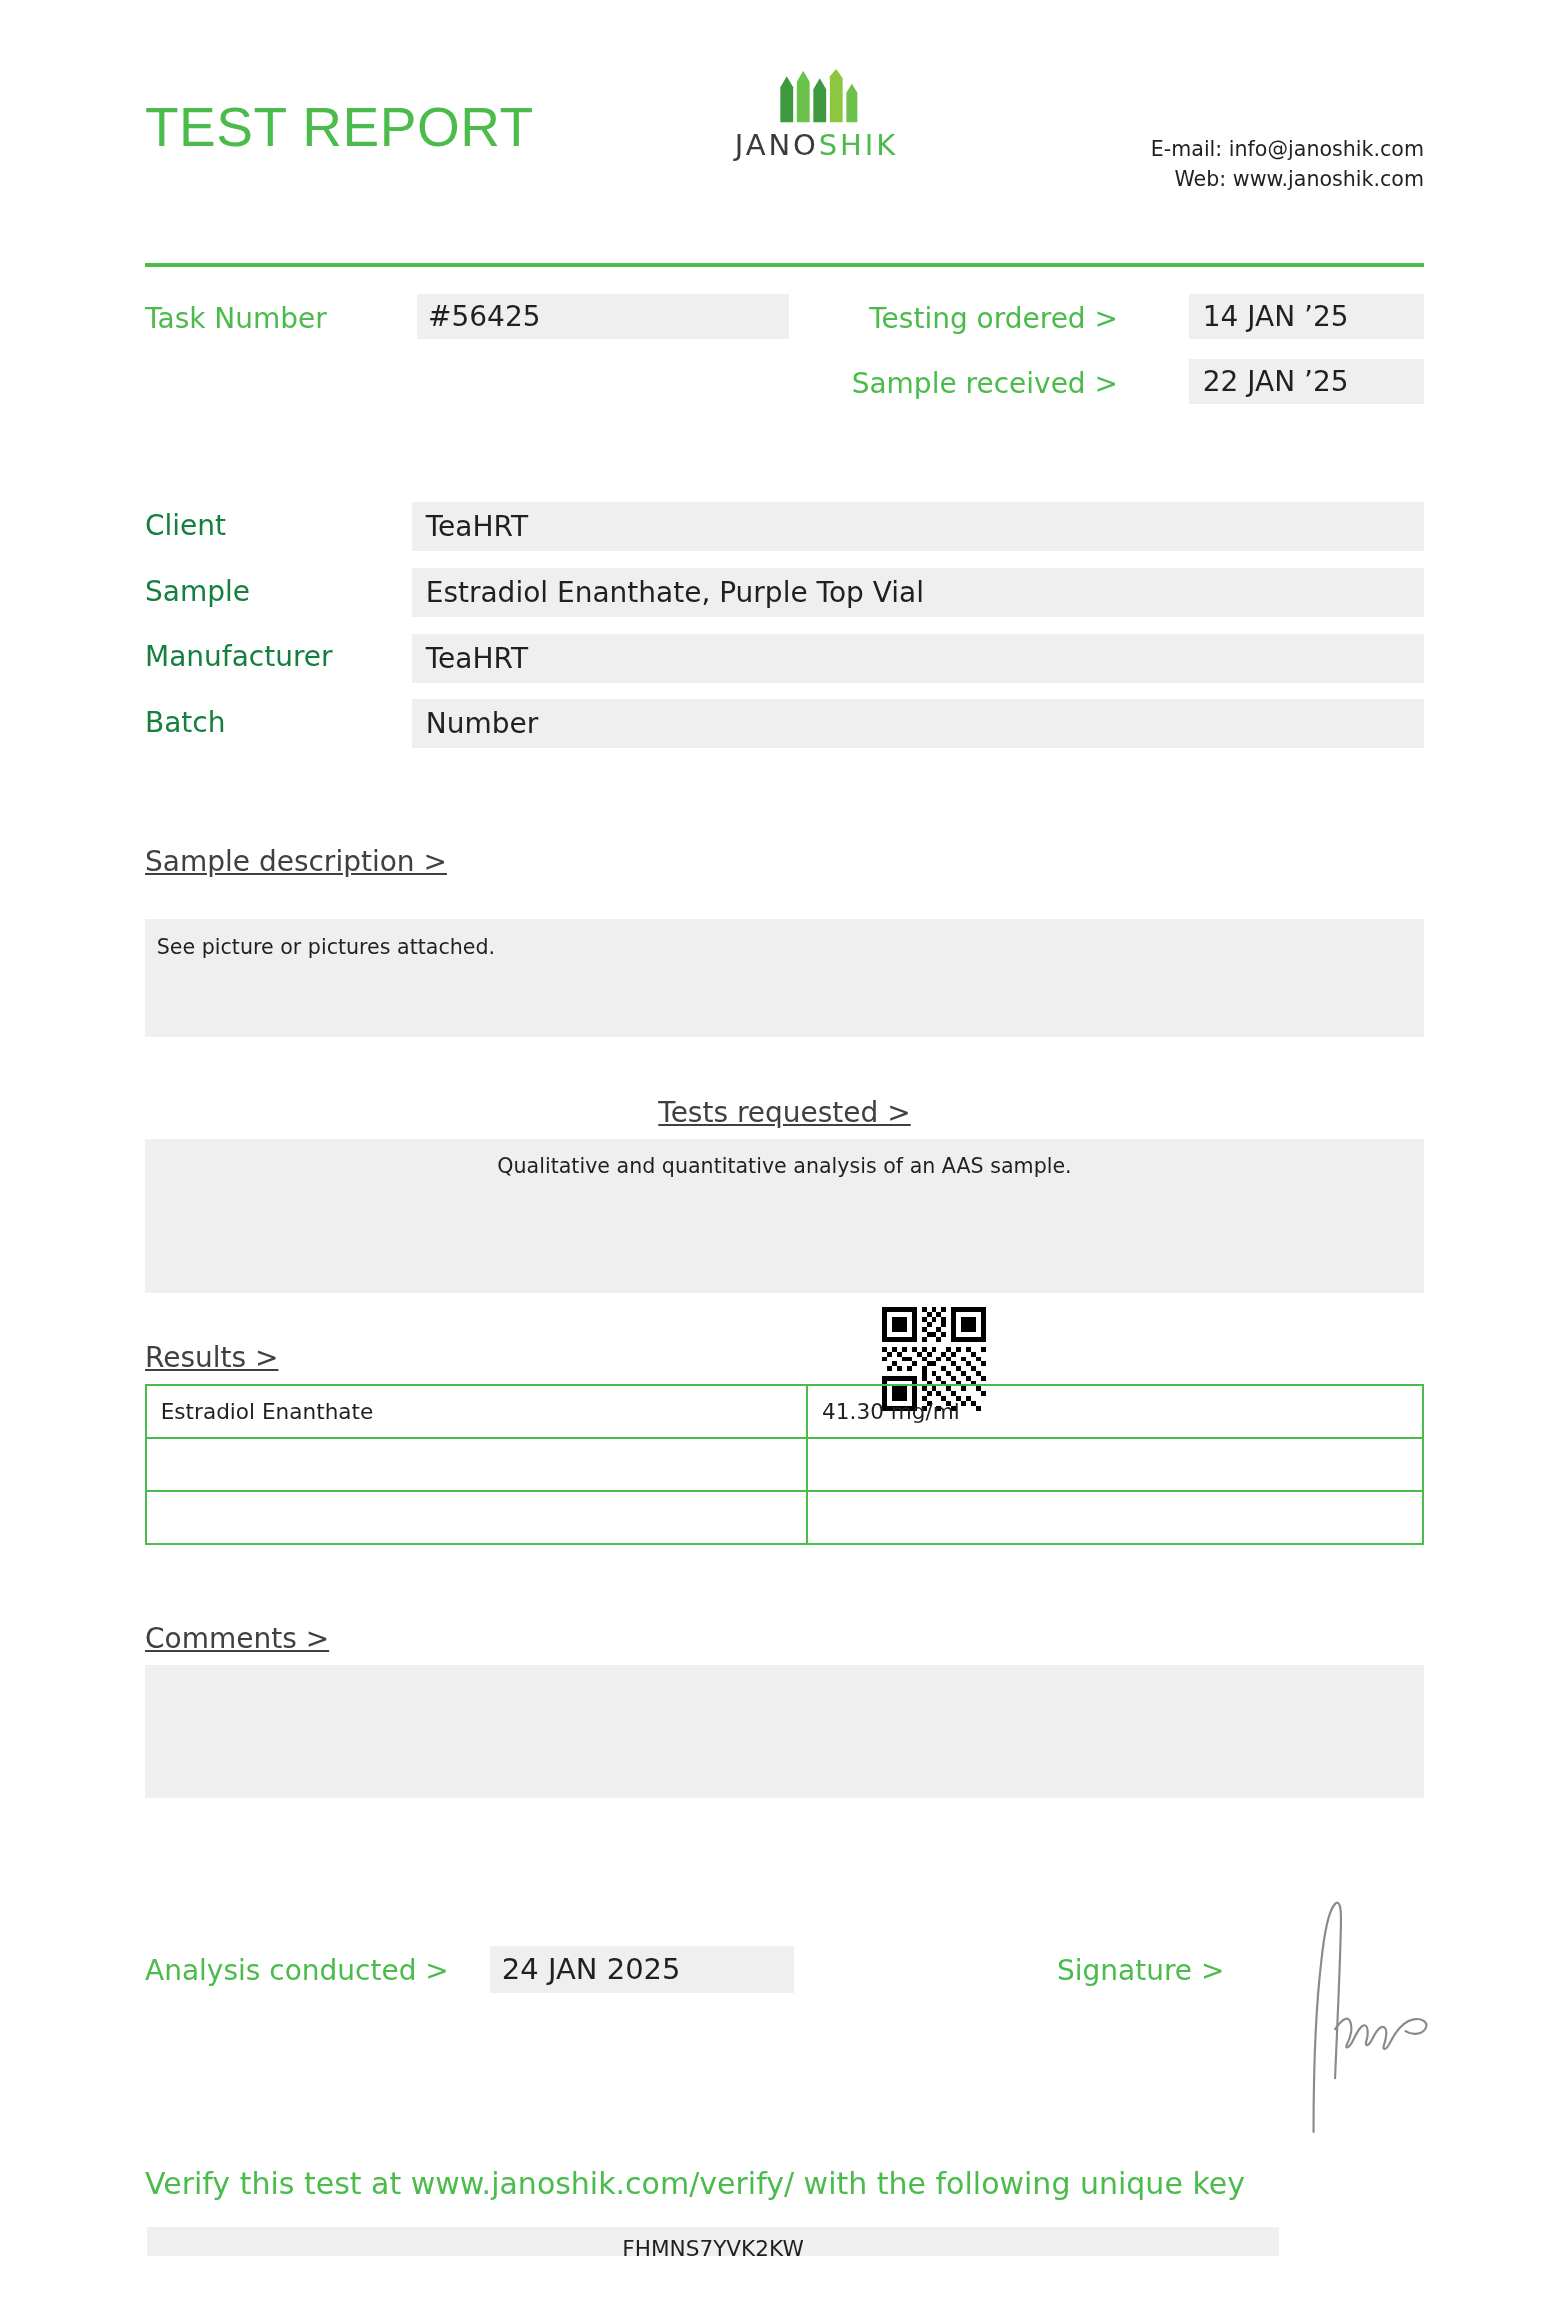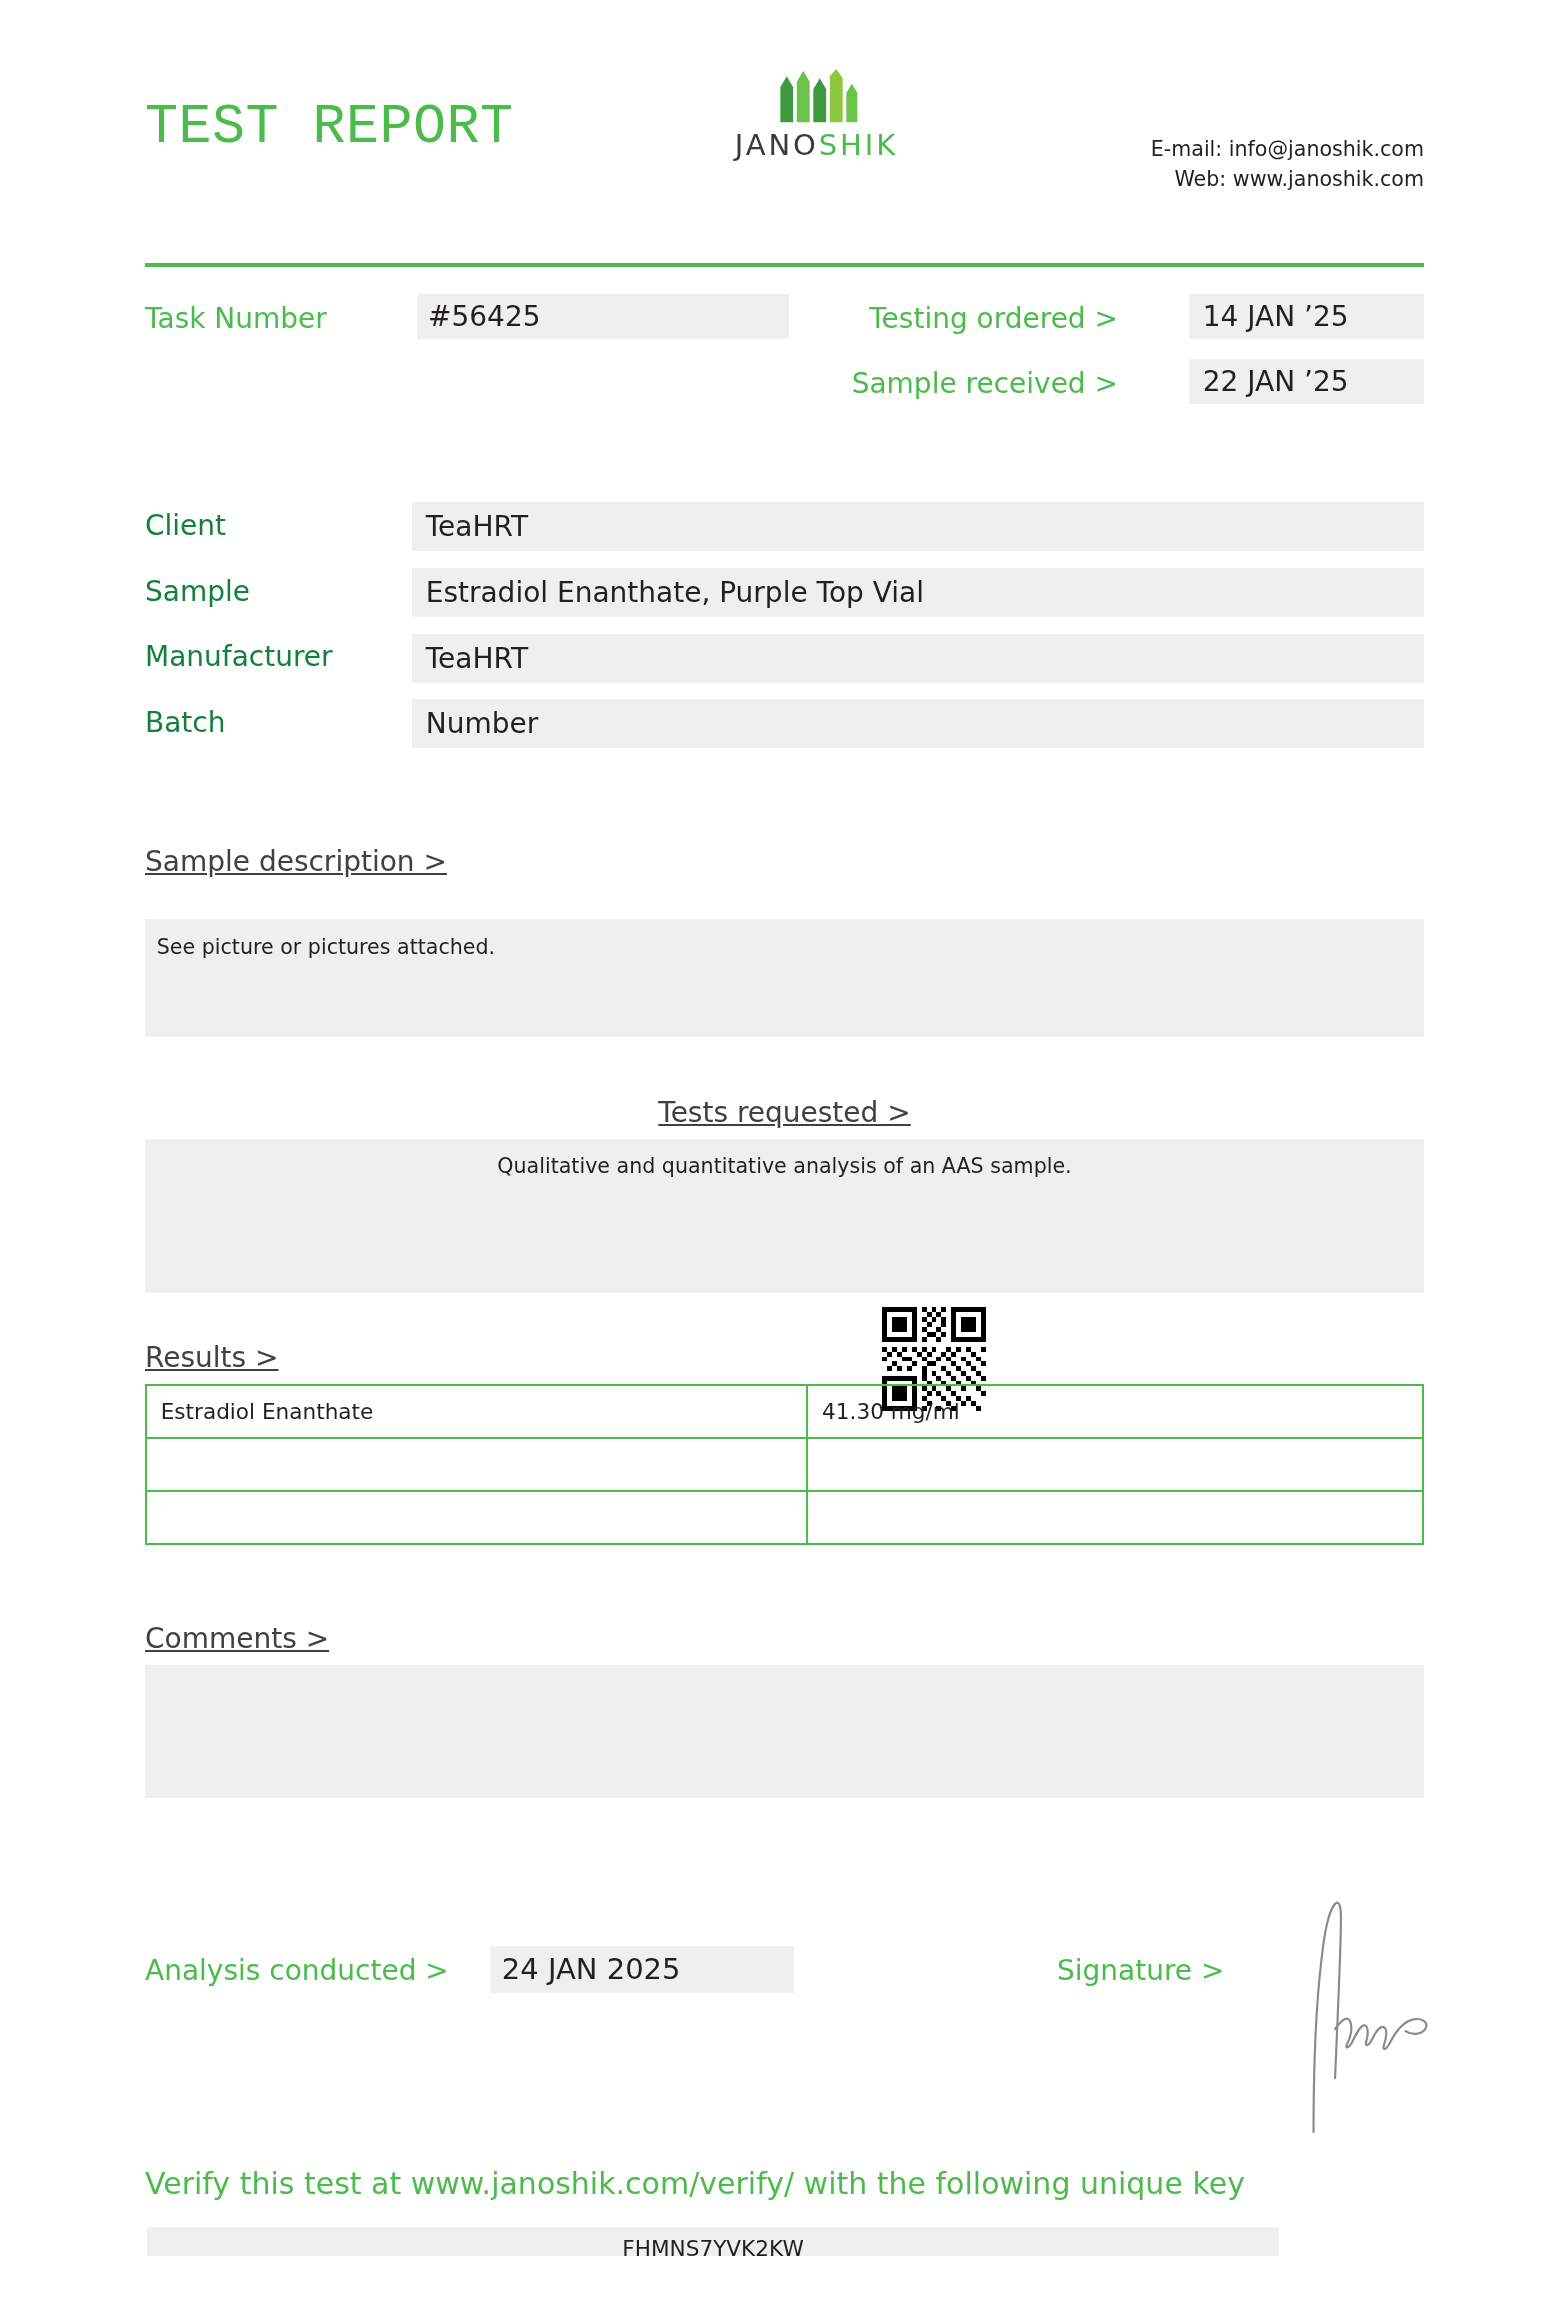--- a/index.html
+++ b/index.html
@@ -36,21 +36,21 @@
   }
   .title {
     position: absolute;
     left: 0;
     top: 127px;
     transform: translateY(-50%);
     font-size: 55px;
     color: #4bbb4b;
     letter-spacing: 0.5px;
     font-weight: 400;
-    font-family: Liberation Mono, monospace;
+    font-family: Liberation Sans, sans-serif;
     white-space: nowrap;
   }
   .logo-block {
     position: absolute;
     left: 549px;
     top: 69px;
     width: 245px;
     text-align: center;
   }
   .logo-mark {

